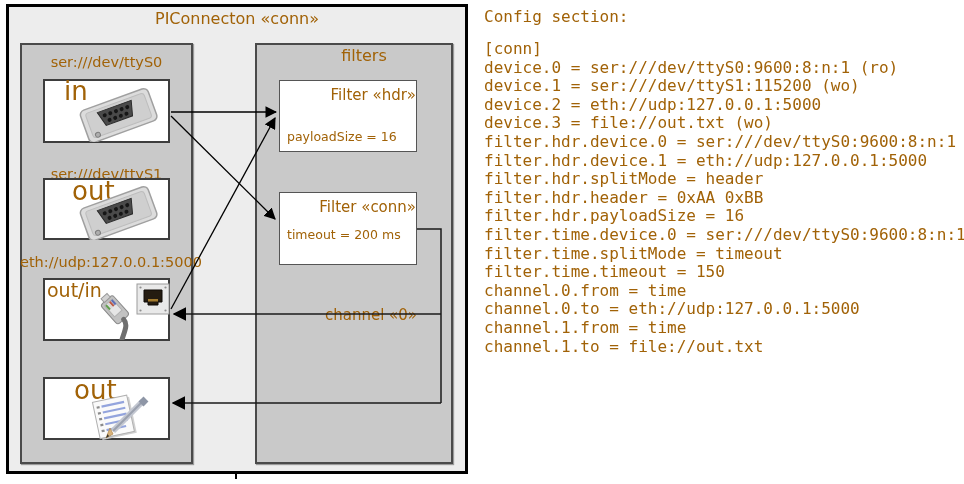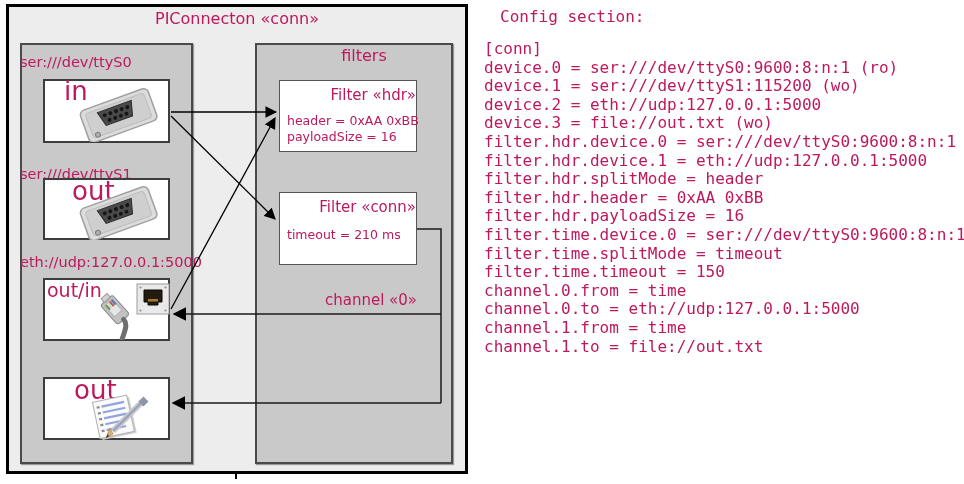--- a/index.html
+++ b/index.html
@@ -1,44 +1,44 @@
 <!DOCTYPE html>
 <html><head>
 <meta charset="utf-8">
 <style>
   html,body{margin:0;padding:0;background:#fff;}
   .stage{position:relative;width:964px;height:484px;background:#ffffff;overflow:hidden;
-         font-family:"DejaVu Sans","Liberation Sans",sans-serif;color:#be185d;}
+         font-family:"DejaVu Sans","Liberation Sans",sans-serif;color:#a16207;}
   .abs{position:absolute;box-sizing:border-box;}
 
   
   .outer-box{left:6px;top:4px;width:462px;height:470px;border:3px solid #000;background:#ededed;}
   .diagram-title{left:6px;top:9px;width:462px;text-align:center;font-size:16px;white-space:nowrap;}
 
   
   .panel{background:#c9c9c9;border:2px solid #4a4a4a;box-shadow:1px 1px 1px rgba(0,0,0,.35);}
   .devices-panel{left:20px;top:43px;width:173px;height:421px;}
   .filters-panel{left:255px;top:43px;width:198px;height:421px;}
   .filters-title{left:255px;top:46px;width:198px;text-align:center;font-size:16px;padding-left:20px;}
 
   
-  .dev-label{left:20px;width:173px;font-size:14.5px;white-space:nowrap;}
+  .dev-label{left:20px;width:173px;text-align:center;font-size:14.5px;white-space:nowrap;}
   .dev-box{left:43px;width:127px;background:#fff;border:2px solid #3d3d3d;}
   .dev-dir{position:absolute;font-size:26px;line-height:22px;}
 
   
   .filter-box{left:279px;width:138px;background:#fff;border:1.5px solid #555;}
   .filter-title{position:absolute;left:0;top:5px;width:100%;text-align:right;font-size:15px;}
   .filter-prop{position:absolute;left:7px;font-size:12.5px;white-space:nowrap;}
 
   .channel-label{width:140px;text-align:right;font-size:15px;white-space:nowrap;}
 
   
   .config-heading{left:484px;top:7px;font-family:"DejaVu Sans Mono","Liberation Mono",monospace;
-                  font-size:16px;white-space:nowrap;margin-left:16px;}
+                  font-size:16px;white-space:nowrap;}
   .config-pre{left:484px;top:40px;margin:0;font-family:"DejaVu Sans Mono","Liberation Mono",monospace;
               font-size:16px;line-height:18.6px;white-space:pre;}
 
   .wires{left:0;top:0;width:964px;height:484px;pointer-events:none;}
   .bottom-notch{left:235px;top:474px;width:2px;height:5px;background:#000;}
 </style>
 </head>
 <body>
 
 <div class="stage">
@@ -143,30 +143,29 @@
         <line x1="24" y1="40" x2="54" y2="10" stroke="#9aa0ae" stroke-width="2"></line>
         <path d="M17 47 L24 43 L21 37 Z" fill="#d8b27a" stroke="#b28c52" stroke-width="0.8"></path>
         <path d="M17 47 L20 45.3 L18.7 43 Z" fill="#33302a"></path>
         <rect x="51" y="7" width="7" height="7" fill="#8e96a6" transform="rotate(-45 54.5 10.5)"></rect>
       </g>
     </svg>
   </div>
 
   <div class="abs filter-box" style="top:80px;height:72px">
     <div class="filter-title">Filter «hdr»</div>
-    <div class="filter-prop" style="top:32px">header = 0xAA 0xBB</div>
     <div class="filter-prop" style="top:48px">payloadSize = 16</div>
   </div>
 
   <div class="abs filter-box" style="top:192px;height:73px">
     <div class="filter-title">Filter «conn»</div>
-    <div class="filter-prop" style="top:34px">timeout = 210 ms</div>
-  </div>
-
-  <div class="abs channel-label" style="left:277px;top:291px">channel «0»</div>
+    <div class="filter-prop" style="top:34px">timeout = 200 ms</div>
+  </div>
+
+  <div class="abs channel-label" style="left:277px;top:306px">channel «0»</div>
 
   <svg class="abs wires" viewBox="0 0 964 484">
     <defs>
       <marker id="arr" viewBox="0 0 10 10" refX="9" refY="5" markerWidth="9" markerHeight="9" orient="auto">
         <path d="M0,0 L10,5 L0,10 Z" fill="#000"></path>
       </marker>
     </defs>
     <line x1="171" y1="112" x2="276" y2="112" stroke="#000" stroke-width="1.3" marker-end="url(#arr)"></line>
     <line x1="171" y1="116" x2="275" y2="219" stroke="#000" stroke-width="1.3" marker-end="url(#arr)"></line>
     <line x1="171" y1="309" x2="275" y2="118" stroke="#000" stroke-width="1.3" marker-end="url(#arr)"></line>

